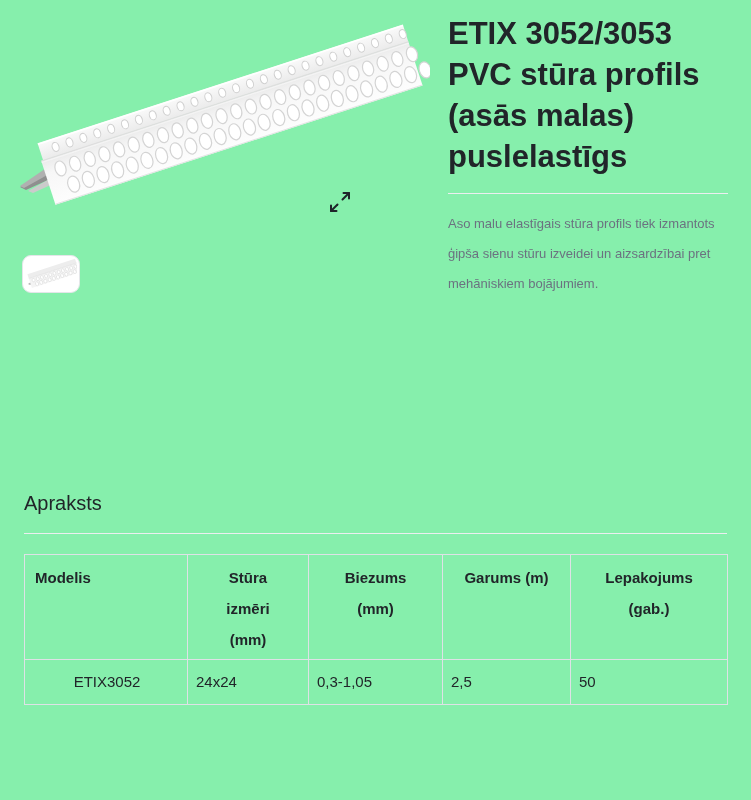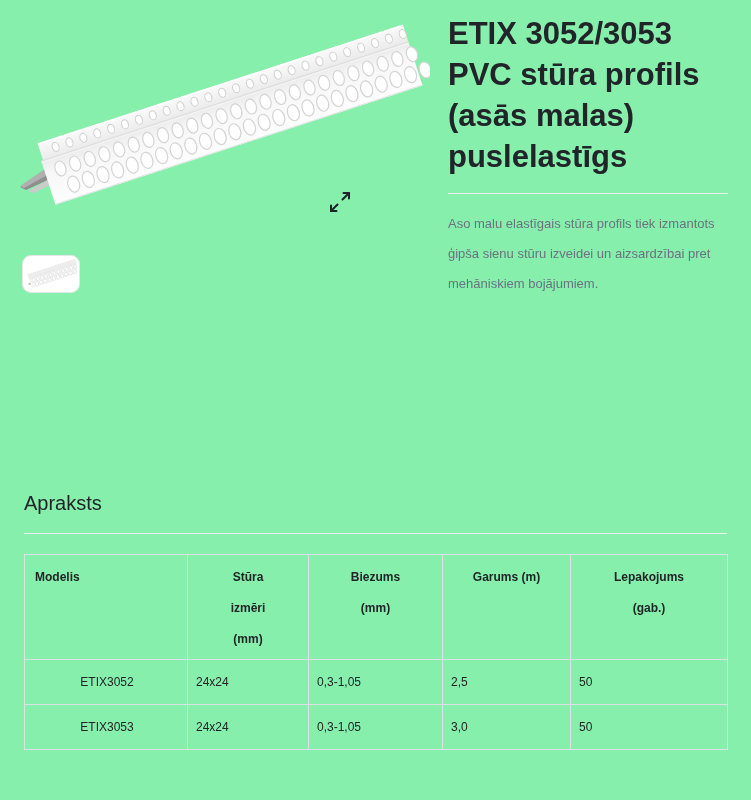--- a/index.html
+++ b/index.html
@@ -32,21 +32,21 @@
   .product-description {
     margin-top: 15px; font-size: 13px; line-height: 30px; color: #6b7280;
   }
 
   
   .desc-section { margin-top: 186px; padding: 0 24px; }
   .section-heading { font-size: 20px; font-weight: 400; line-height: 36px; color: #212529; }
   .section-divider { margin-top: 12px; border-top: 1px solid #eceef0; height: 0; }
 
   table.spec { margin-top: 20px; width: 703px; border-collapse: collapse; table-layout: fixed; }
-  .spec th, .spec td { border: 1px solid #dee2e6; font-size: 12px; }
+  .spec th, .spec td { border: 1px solid #dee2e6; font-size: 15px; }
   .spec th {
     font-weight: 700; text-align: center; vertical-align: top;
     padding: 7px 8px 4px; line-height: 31px; color: #212529;
   }
   .spec th:first-child { text-align: left; padding-left: 10px; }
   .spec td { padding: 12px 8px; line-height: 20px; color: #212529; }
   .spec td:first-child { text-align: center; padding-left: 10px; }
   .hw { display: inline-block; }
   .w-col2 .hw { max-width: 58px; }
   .w-col3 .hw { max-width: 72px; }
@@ -254,24 +254,17 @@
         </tr>
       </thead>
       <tbody>
         <tr>
           <td>ETIX3052</td>
           <td>24x24</td>
           <td>0,3-1,05</td>
           <td>2,5</td>
           <td>50</td>
         </tr>
-        <tr>
-          <td>ETIX3053</td>
-          <td>24x24</td>
-          <td>0,3-1,05</td>
-          <td>3,0</td>
-          <td>50</td>
-        </tr>
       </tbody>
     </table>
   </div>
 
 </div>
 
 </body></html>

